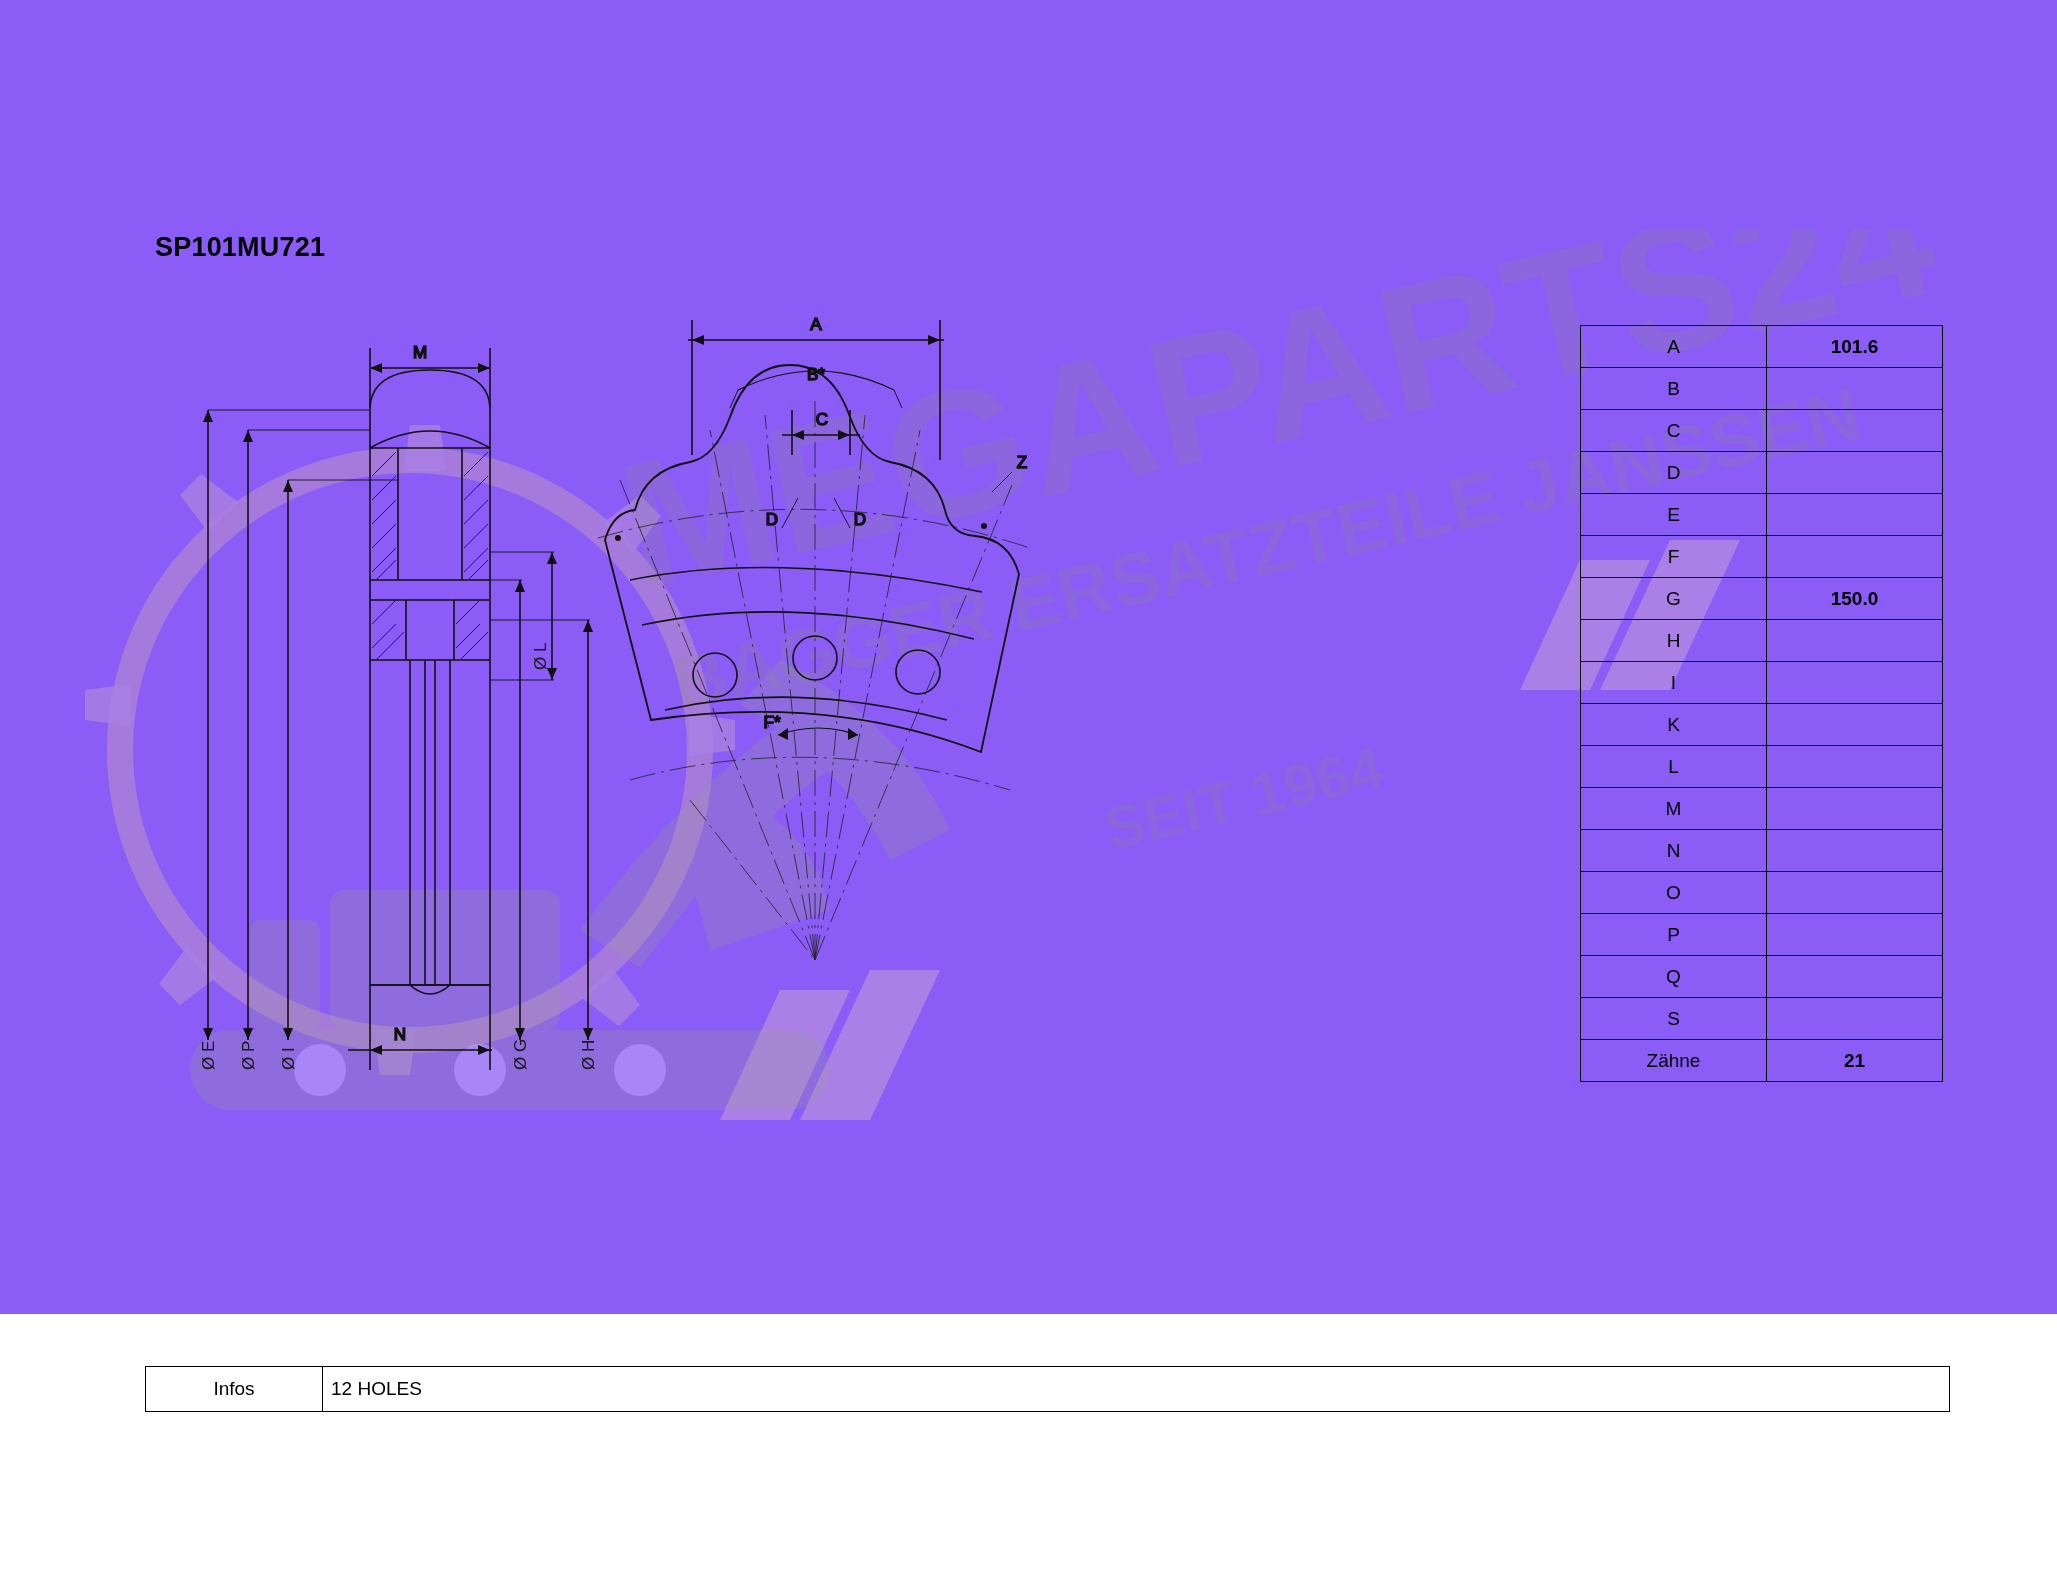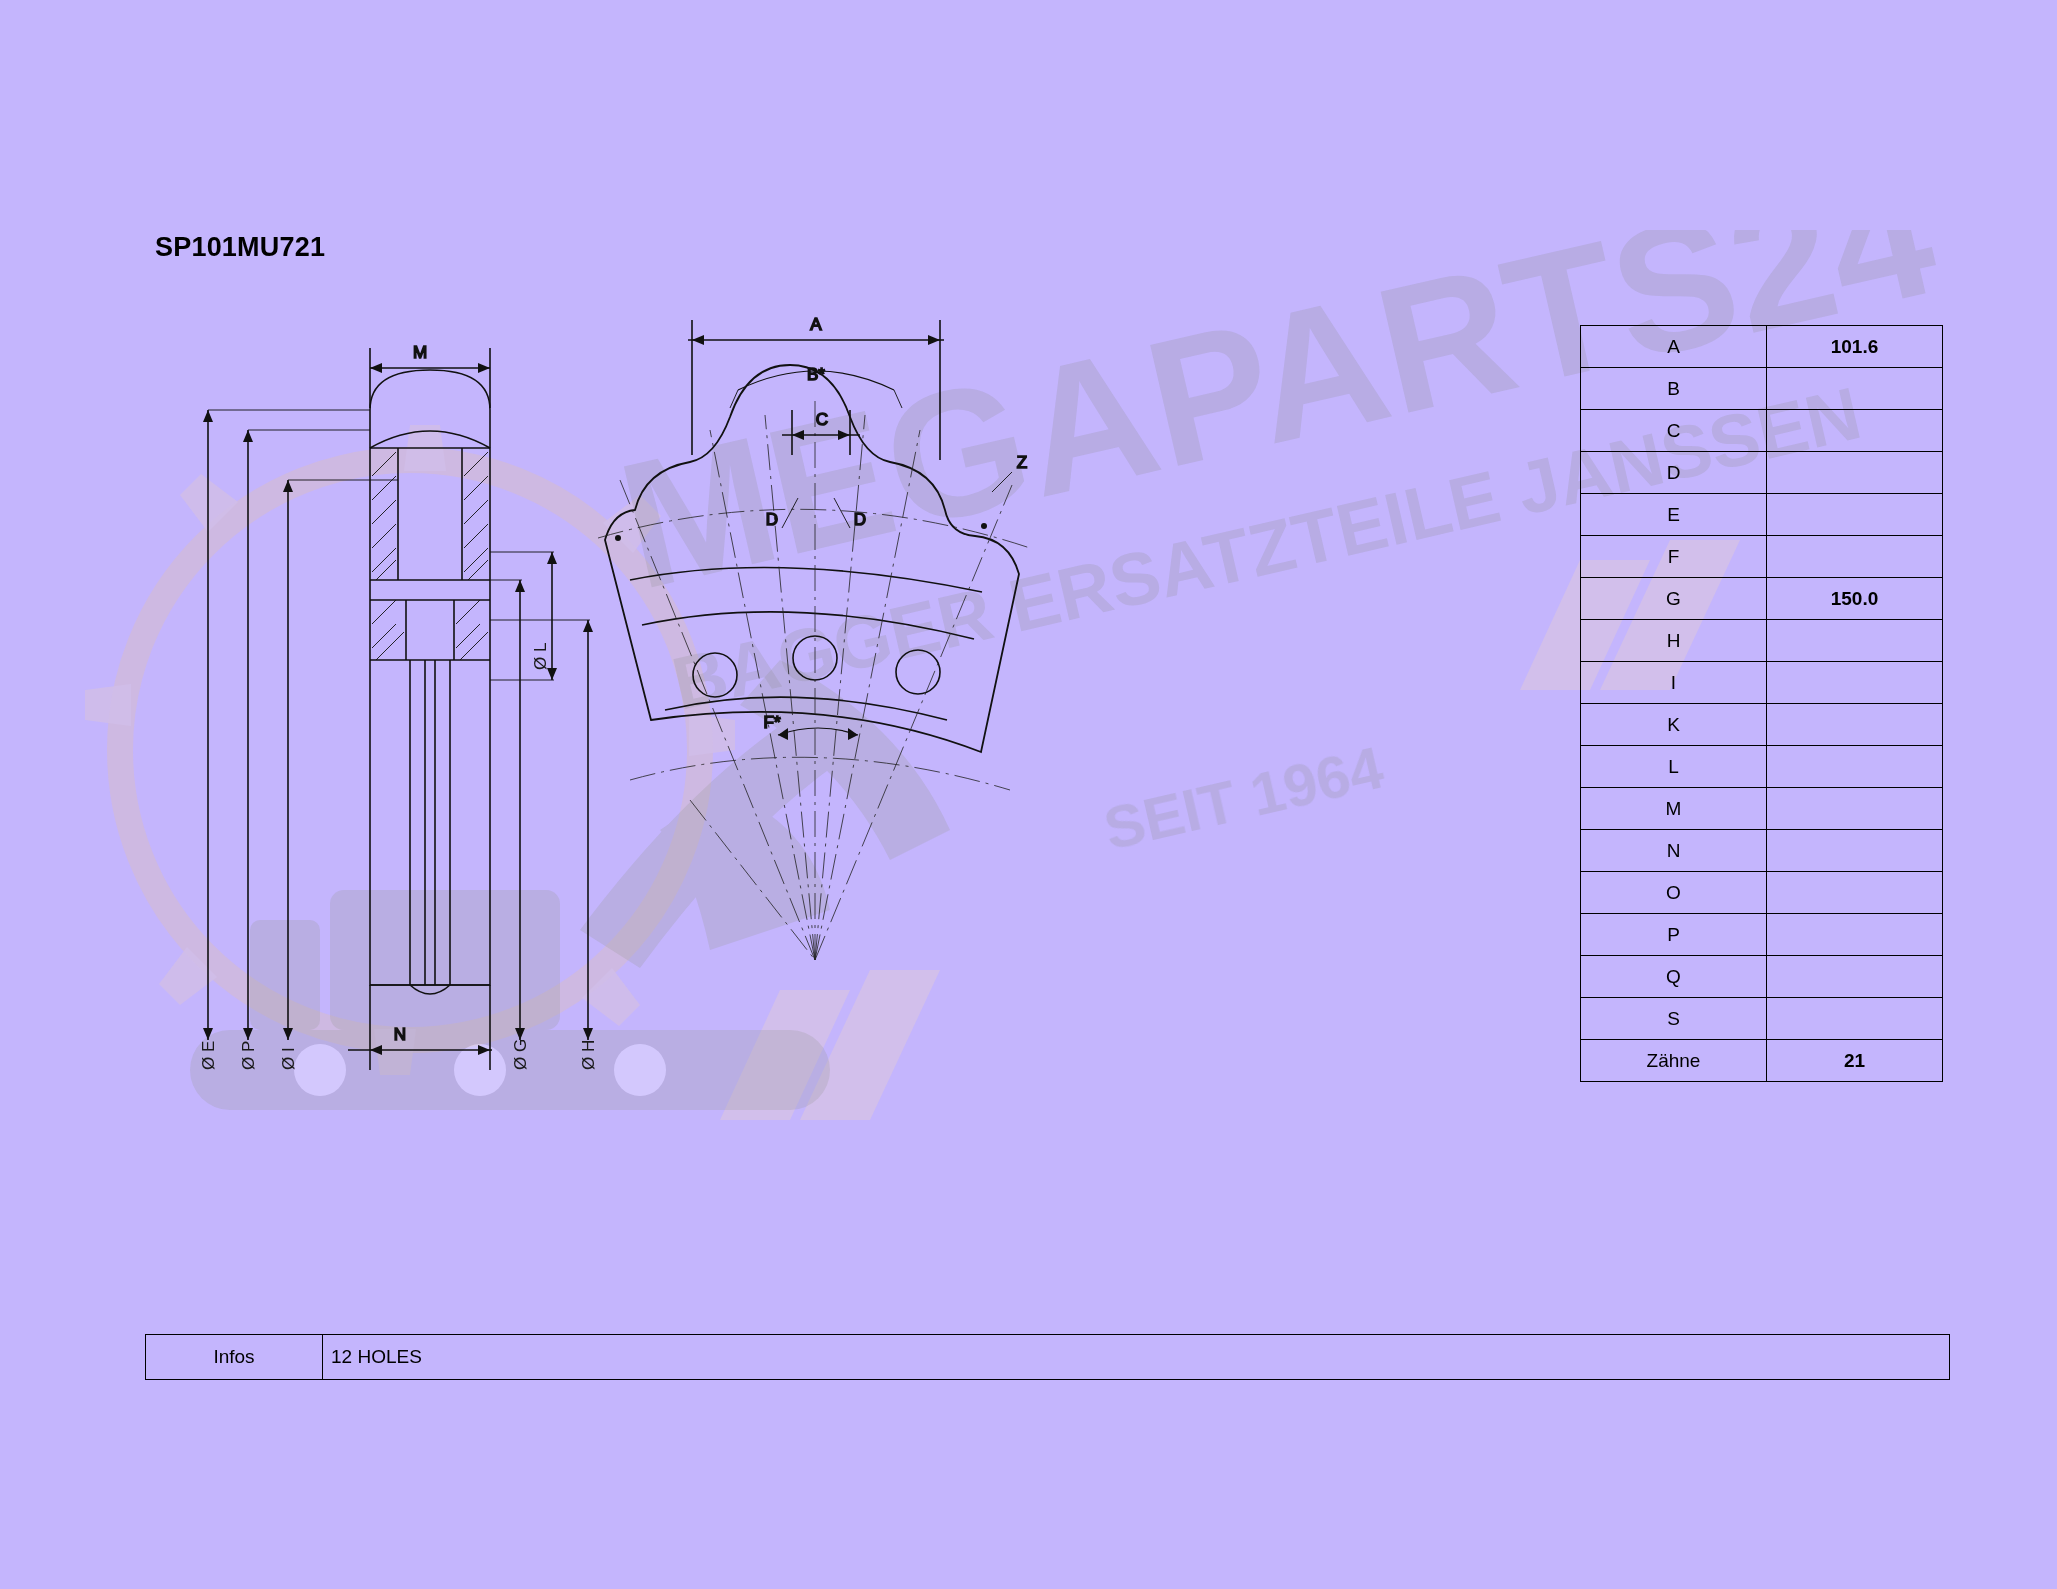--- a/index.html
+++ b/index.html
@@ -12,22 +12,22 @@
     height: 1589px;
     position: relative;
     font-family: "Liberation Sans", sans-serif;
     overflow: hidden;
   }
 
   #page {
     position: absolute;
     left: 0; top: 0;
     width: 2057px;
-    height: 1589px;
-    background: #c4b5fd;
+    height: 1314px;
+    background: #8b5cf6;
   }
 
   
   #part-title {
     position: absolute;
     left: 155px;
     top: 232px;
     font-size: 27px;
     font-weight: bold;
     color: #000000;
@@ -75,21 +75,21 @@
   }
   #dim-table td.val {
     width: 175px;
     font-weight: bold;
   }
 
   
   #infos-table {
     position: absolute;
     left: 145px;
-    top: 1334px;
+    top: 1366px;
     border-collapse: collapse;
     font-size: 19px;
     color: #000000;
   }
   #infos-table td {
     border: 1px solid #000000;
     height: 44px;
     padding: 0 8px;
     vertical-align: middle;
   }

